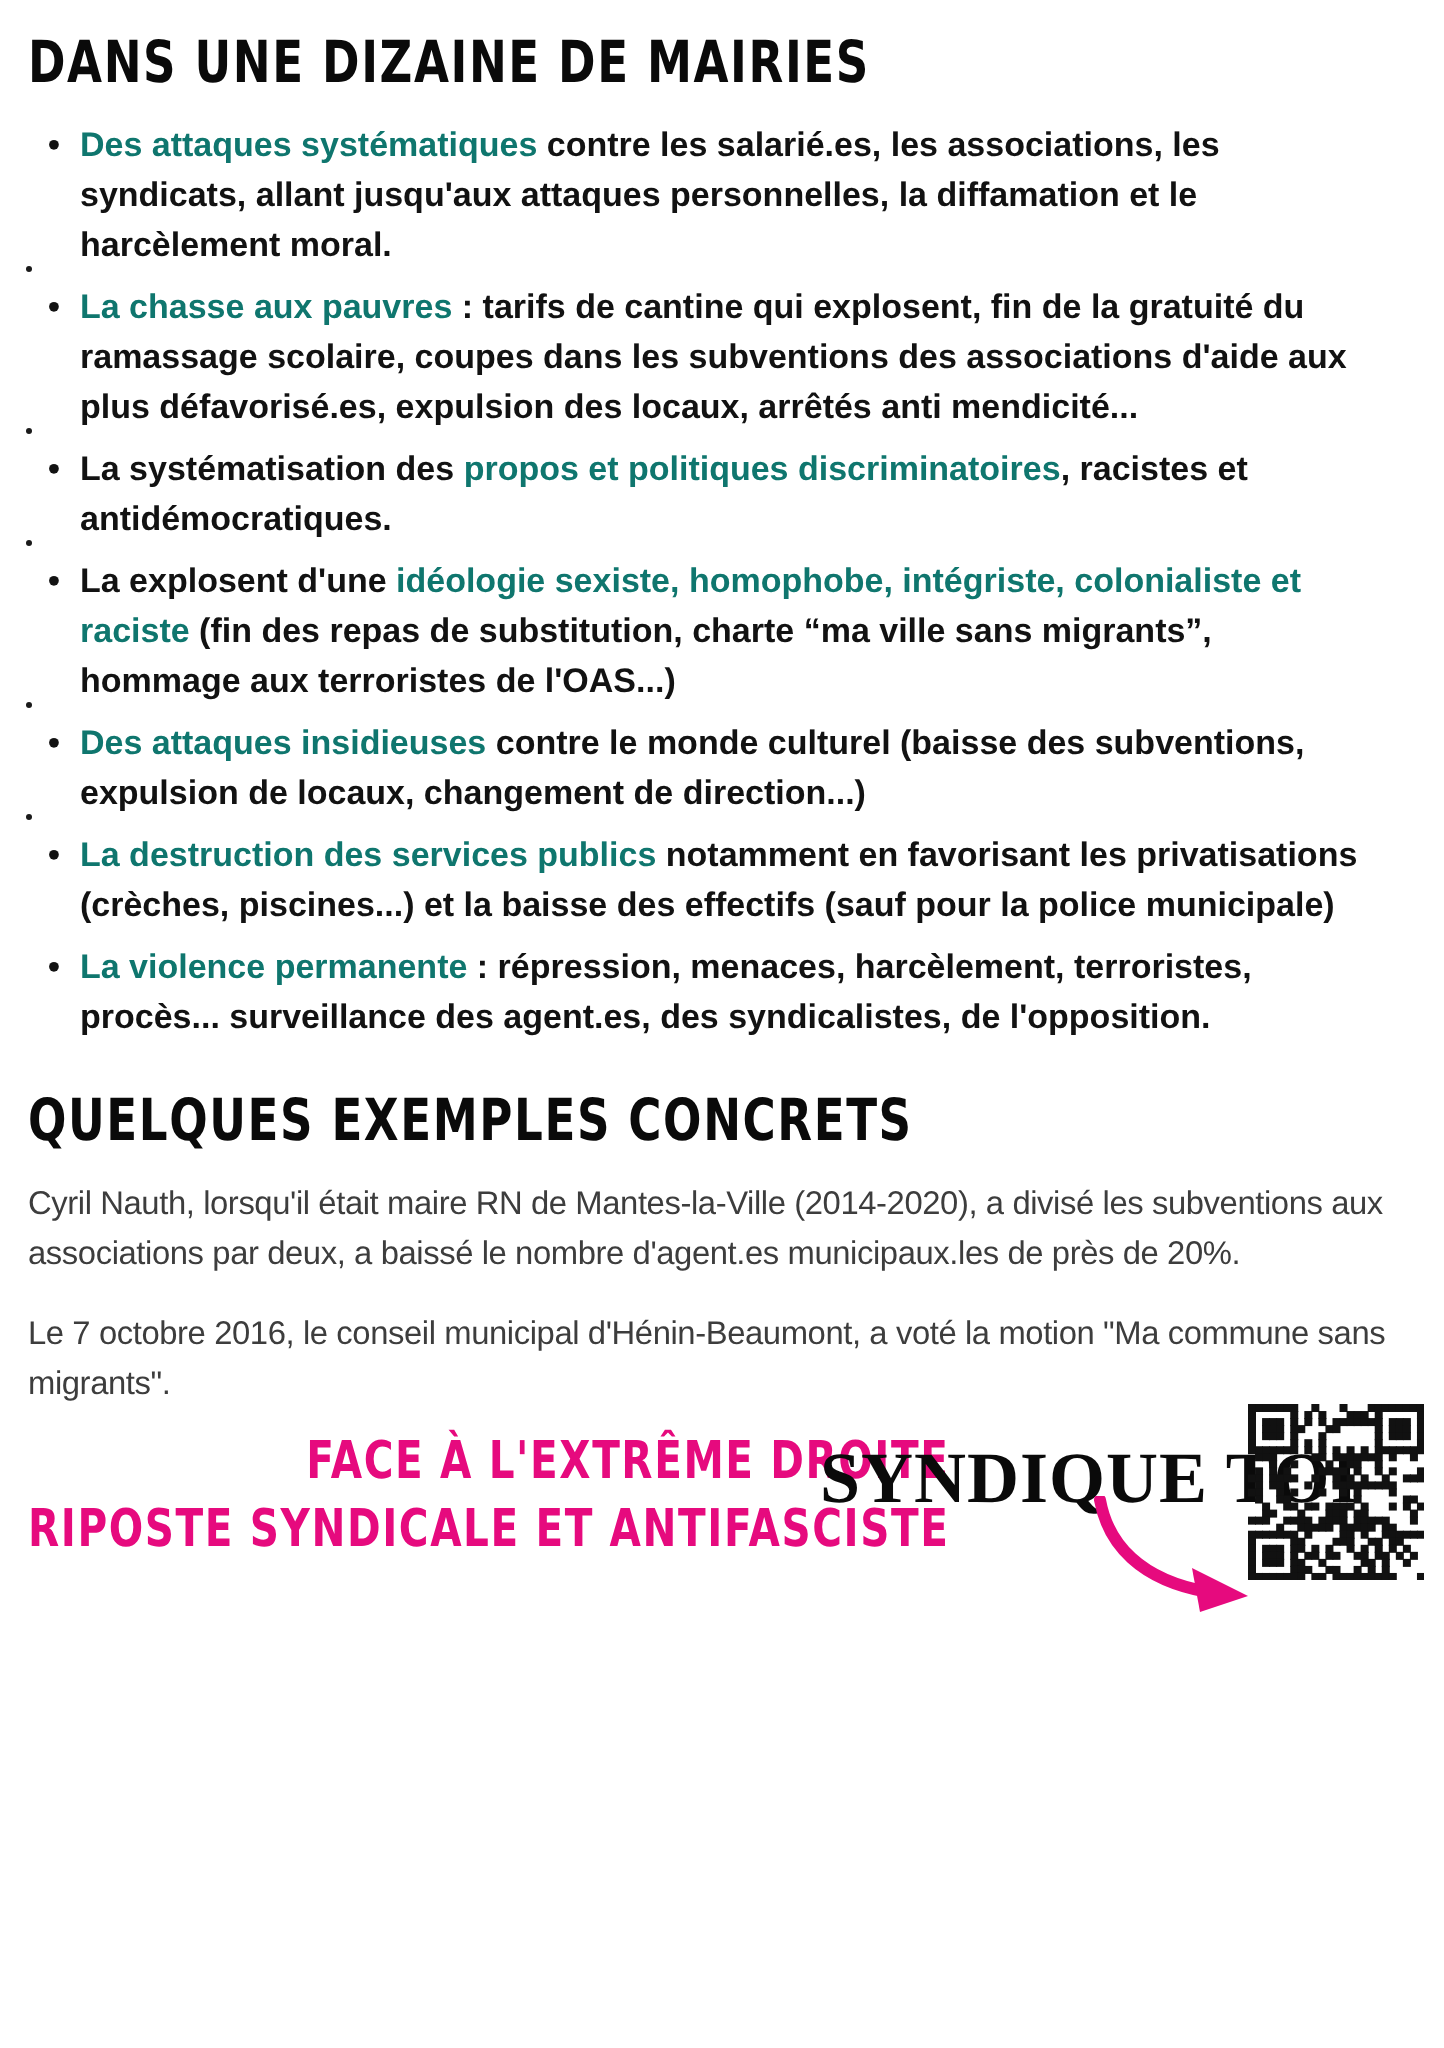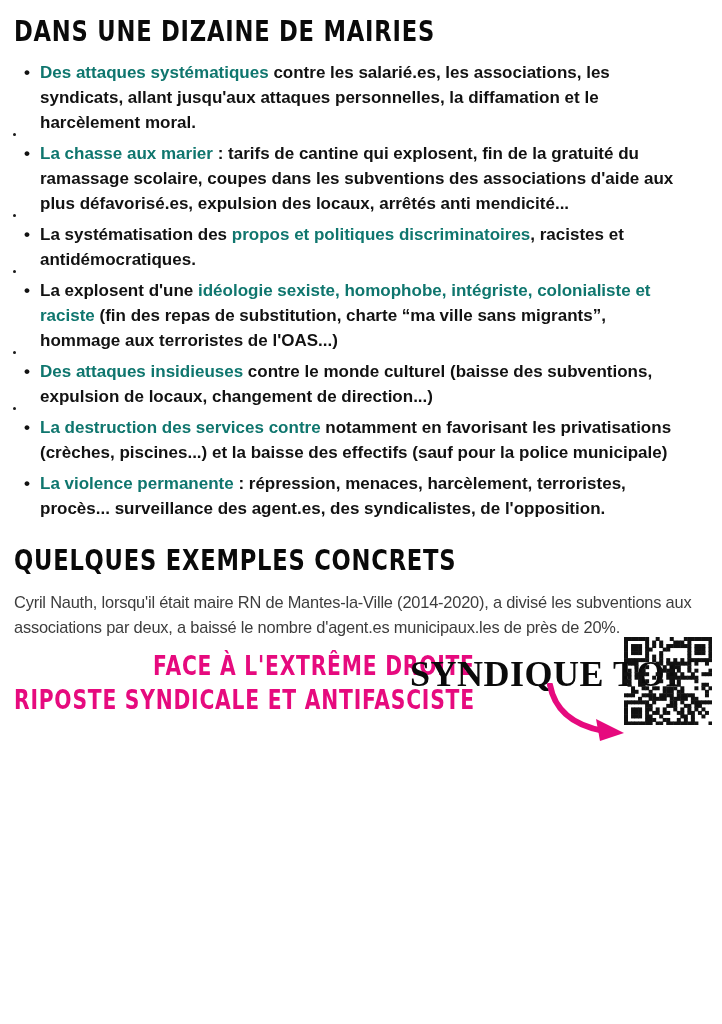--- a/index.html
+++ b/index.html
@@ -99,33 +99,34 @@
 </style>
 </head>
 <body>
 
 <div class="page">
 
   <section>
     <h1 class="stencil">DANS UNE DIZAINE DE MAIRIES</h1>
     <ul class="bullets" id="bullet-list">
         <li><span class="marker">•</span><span class="seg pink">Des attaques systématiques</span><span class="seg"> contre les salarié.es, les associations, les syndicats, allant jusqu'aux attaques personnelles, la diffamation et le harcèlement moral.</span></li>
-        <li><span class="stray-dot"></span><span class="marker">•</span><span class="seg pink">La chasse aux marier</span><span class="seg"> : tarifs de cantine qui explosent, fin de la gratuité du ramassage scolaire, coupes dans les subventions des associations d'aide aux plus défavorisé.es, expulsion des locaux, arrêtés anti mendicité...</span></li>
+        <li><span class="stray-dot"></span><span class="marker">•</span><span class="seg pink">La chasse aux pauvres</span><span class="seg"> : tarifs de cantine qui explosent, fin de la gratuité du ramassage scolaire, coupes dans les subventions des associations d'aide aux plus défavorisé.es, expulsion des locaux, arrêtés anti mendicité...</span></li>
         <li><span class="stray-dot"></span><span class="marker">•</span><span class="seg">La systématisation des </span><span class="seg pink">propos et politiques discriminatoires</span><span class="seg">, racistes et antidémocratiques.</span></li>
         <li><span class="stray-dot"></span><span class="marker">•</span><span class="seg">La explosent d'une </span><span class="seg pink">idéologie sexiste, homophobe, intégriste, colonialiste et raciste</span><span class="seg"> (fin des repas de substitution, charte “ma ville sans migrants”, hommage aux terroristes de l'OAS...)</span></li>
         <li><span class="stray-dot"></span><span class="marker">•</span><span class="seg pink">Des attaques insidieuses</span><span class="seg"> contre le monde culturel (baisse des subventions, expulsion de locaux, changement de direction...)</span></li>
-        <li><span class="stray-dot"></span><span class="marker">•</span><span class="seg pink">La destruction des services contre</span><span class="seg"> notamment en favorisant les privatisations (crèches, piscines...) et la baisse des effectifs (sauf pour la police municipale)</span></li>
+        <li><span class="stray-dot"></span><span class="marker">•</span><span class="seg pink">La destruction des services publics</span><span class="seg"> notamment en favorisant les privatisations (crèches, piscines...) et la baisse des effectifs (sauf pour la police municipale)</span></li>
         <li><span class="marker">•</span><span class="seg pink">La violence permanente</span><span class="seg"> : répression, menaces, harcèlement, terroristes, procès... surveillance des agent.es, des syndicalistes, de l'opposition.</span></li>
       </ul>
   </section>
 
   <section>
     <h2 class="stencil">QUELQUES EXEMPLES CONCRETS</h2>
     <div class="paras" id="paragraphs">
         <p>Cyril Nauth, lorsqu'il était maire RN de Mantes-la-Ville (2014-2020), a divisé les subventions aux associations par deux, a baissé le nombre d'agent.es municipaux.les de près de 20%.</p>
+        <p>Le 7 octobre 2016, le conseil municipal d'Hénin-Beaumont, a voté la motion "Ma commune sans migrants".</p>
       </div>
   </section>
 
   <footer>
     <div class="slogan">
       <div class="slogan-line">FACE À L'EXTRÊME DROITE</div>
       <div class="slogan-line">RIPOSTE SYNDICALE ET ANTIFASCISTE</div>
     </div>
     <div class="cta">SYNDIQUE TOI</div>
     <svg class="arrow" width="92" height="58" viewBox="0 0 92 58">

